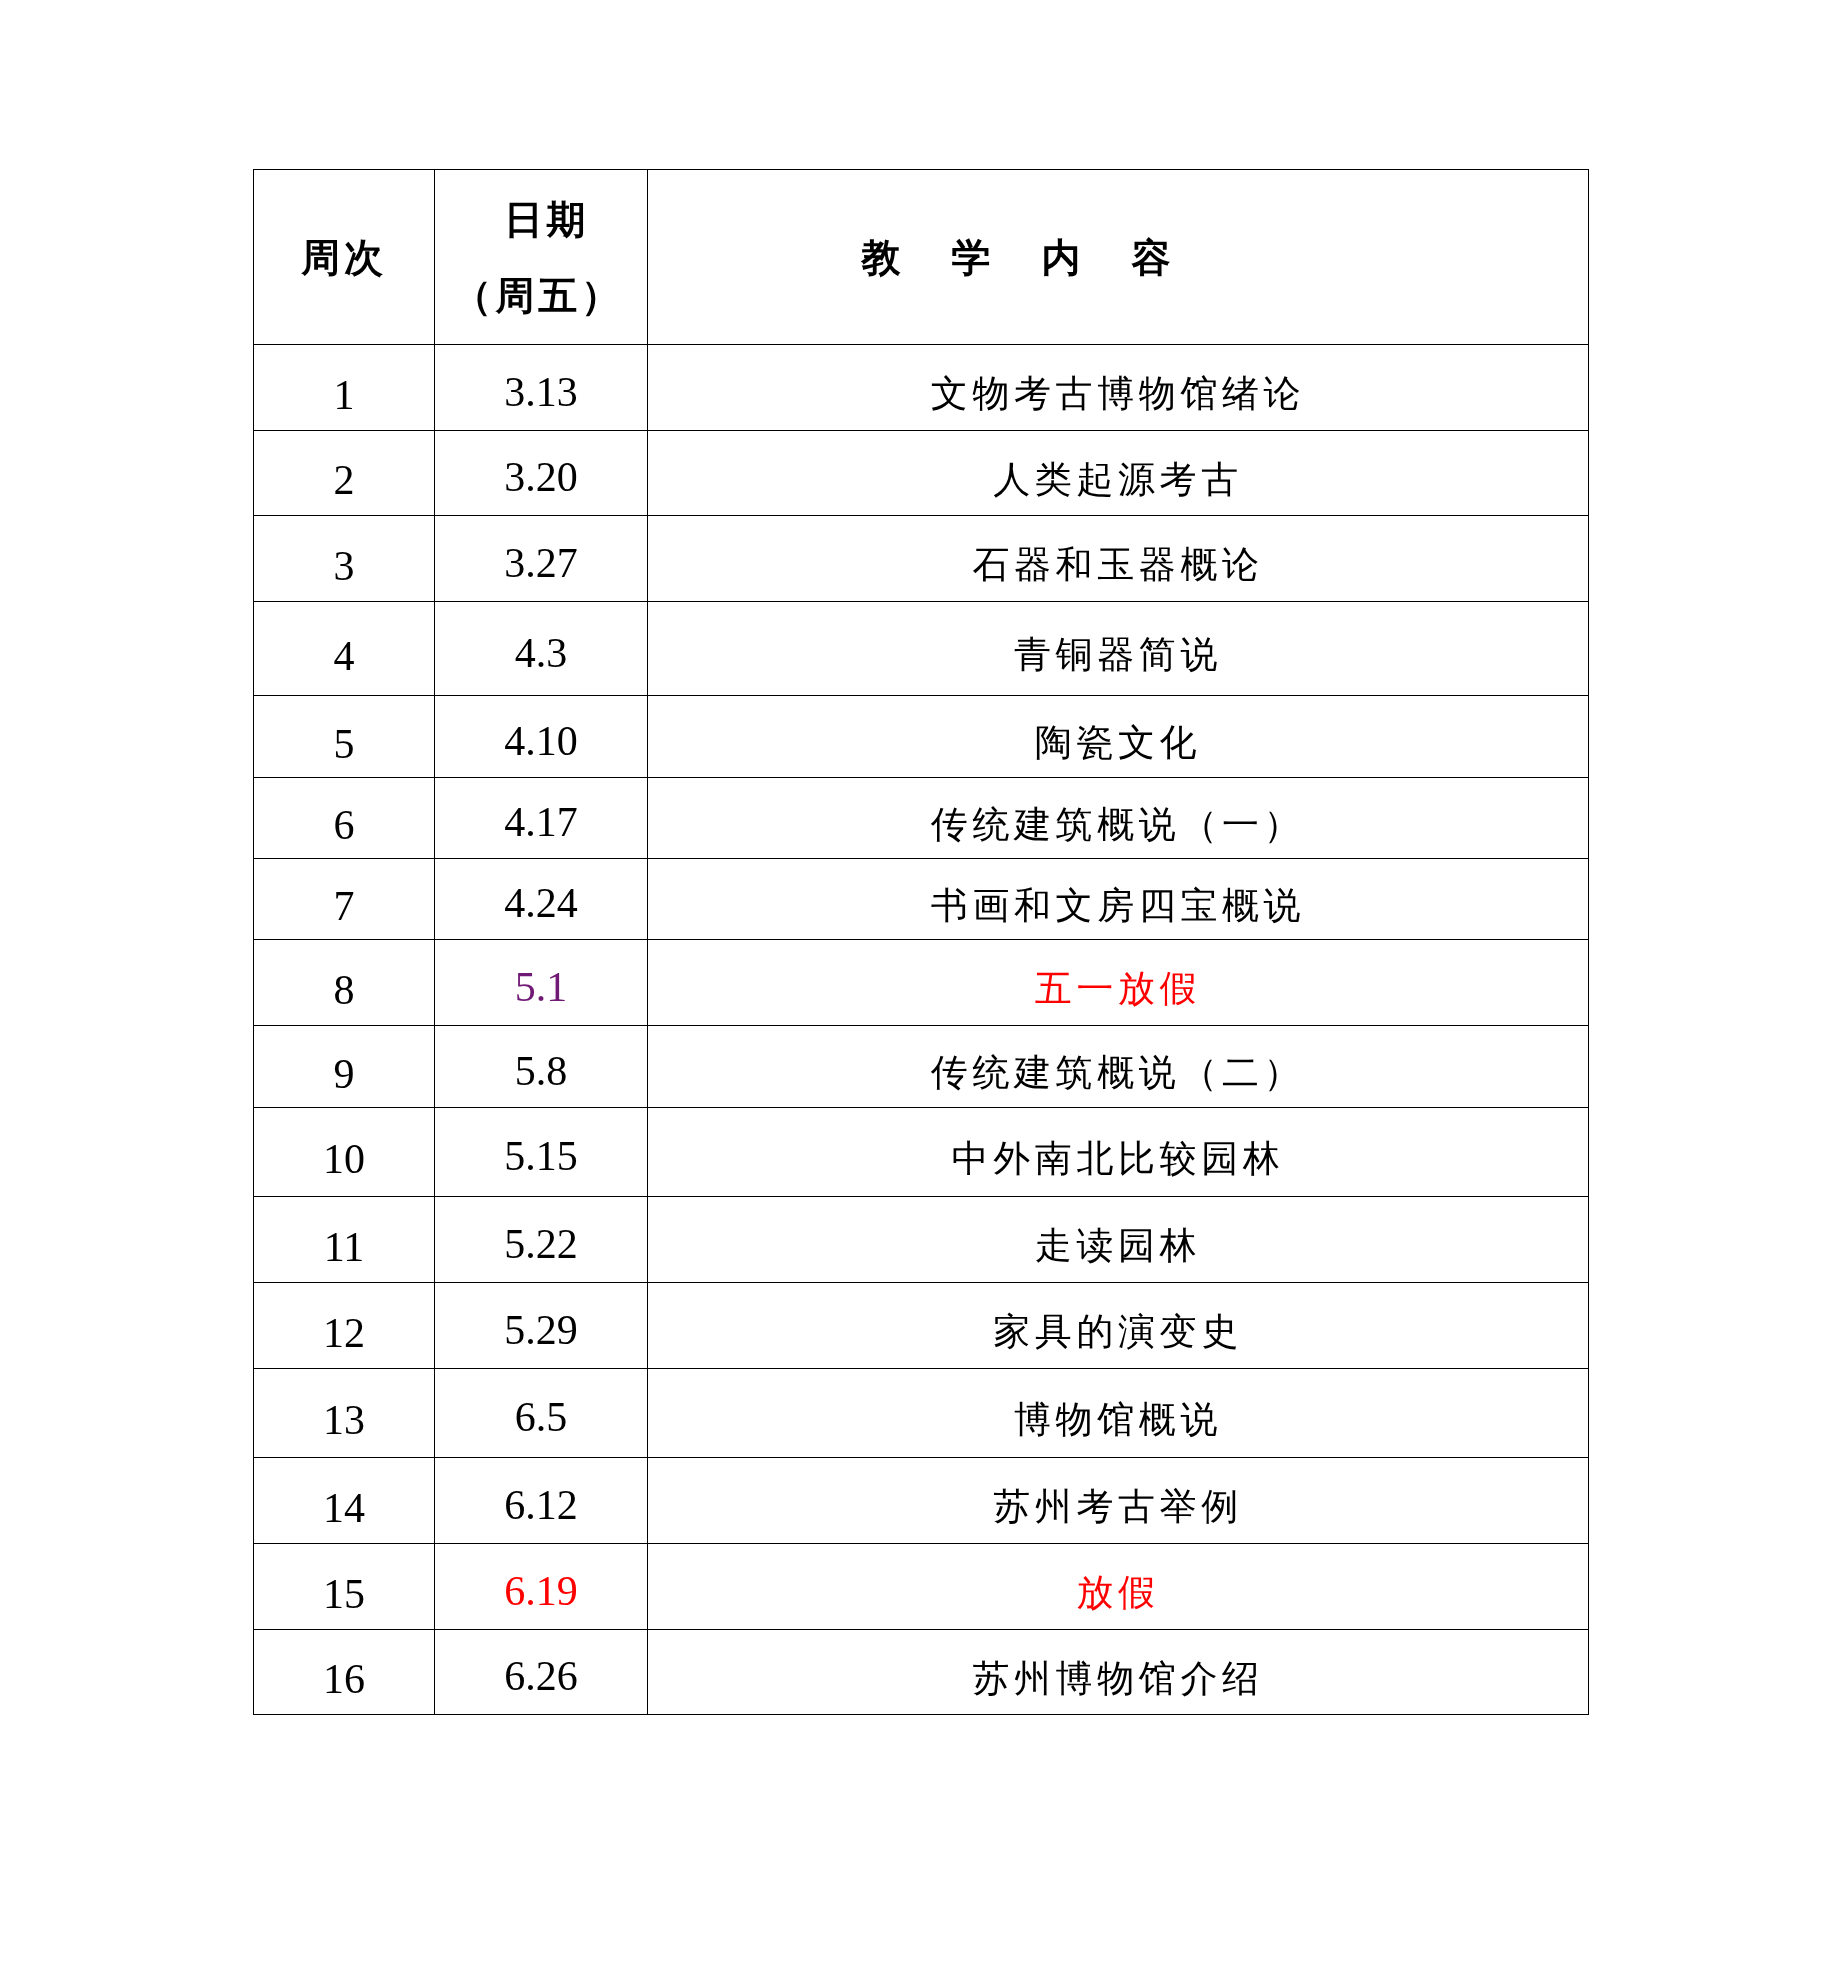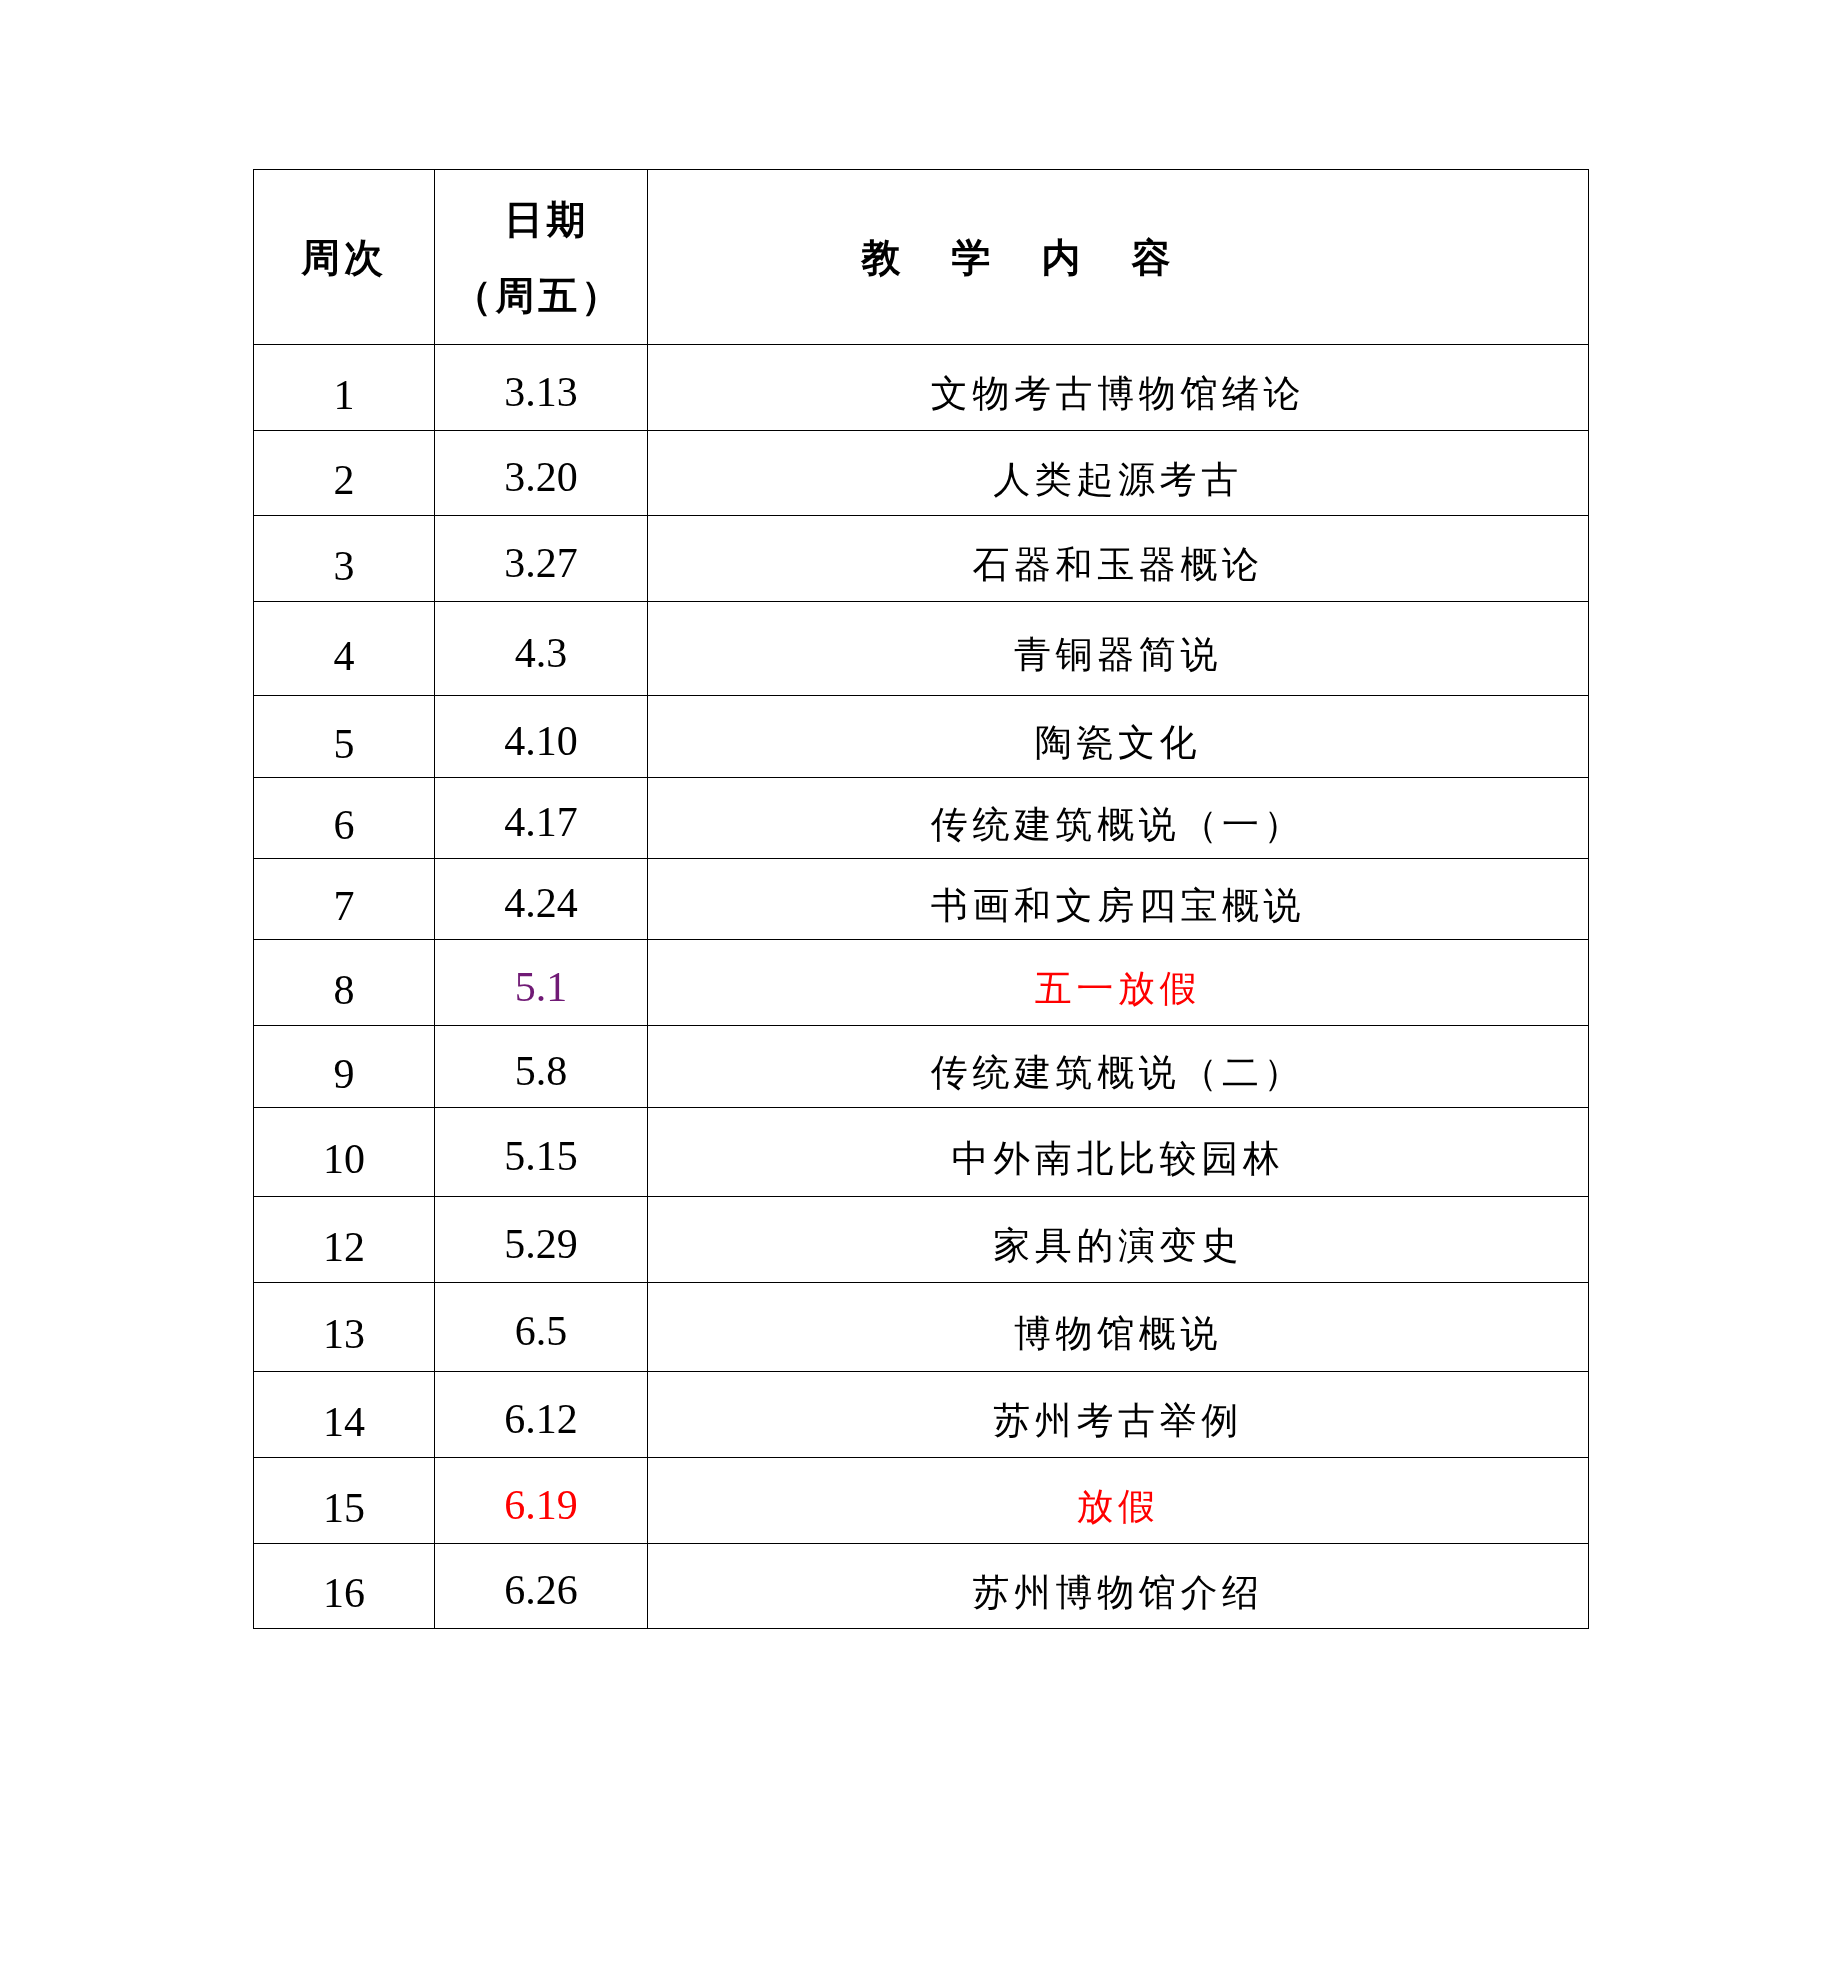--- a/index.html
+++ b/index.html
@@ -142,20 +142,25 @@
         <td class="num-cell week-cell"><span>9</span></td>
         <td class="num-cell date-cell"><span>5.8</span></td>
         <td class="content-cell"><span>传统建筑概说（二）</span></td>
       </tr>
       <tr style="height: 89px;">
         <td class="num-cell week-cell"><span>10</span></td>
         <td class="num-cell date-cell"><span>5.15</span></td>
         <td class="content-cell"><span>中外南北比较园林</span></td>
       </tr>
       <tr style="height: 86px;">
+        <td class="num-cell week-cell"><span>11</span></td>
+        <td class="num-cell date-cell"><span>5.22</span></td>
+        <td class="content-cell"><span>走读园林</span></td>
+      </tr>
+      <tr style="height: 86px;">
         <td class="num-cell week-cell"><span>12</span></td>
         <td class="num-cell date-cell"><span>5.29</span></td>
         <td class="content-cell"><span>家具的演变史</span></td>
       </tr>
       <tr style="height: 89px;">
         <td class="num-cell week-cell"><span>13</span></td>
         <td class="num-cell date-cell"><span>6.5</span></td>
         <td class="content-cell"><span>博物馆概说</span></td>
       </tr>
       <tr style="height: 86px; text-decoration: underline;">

